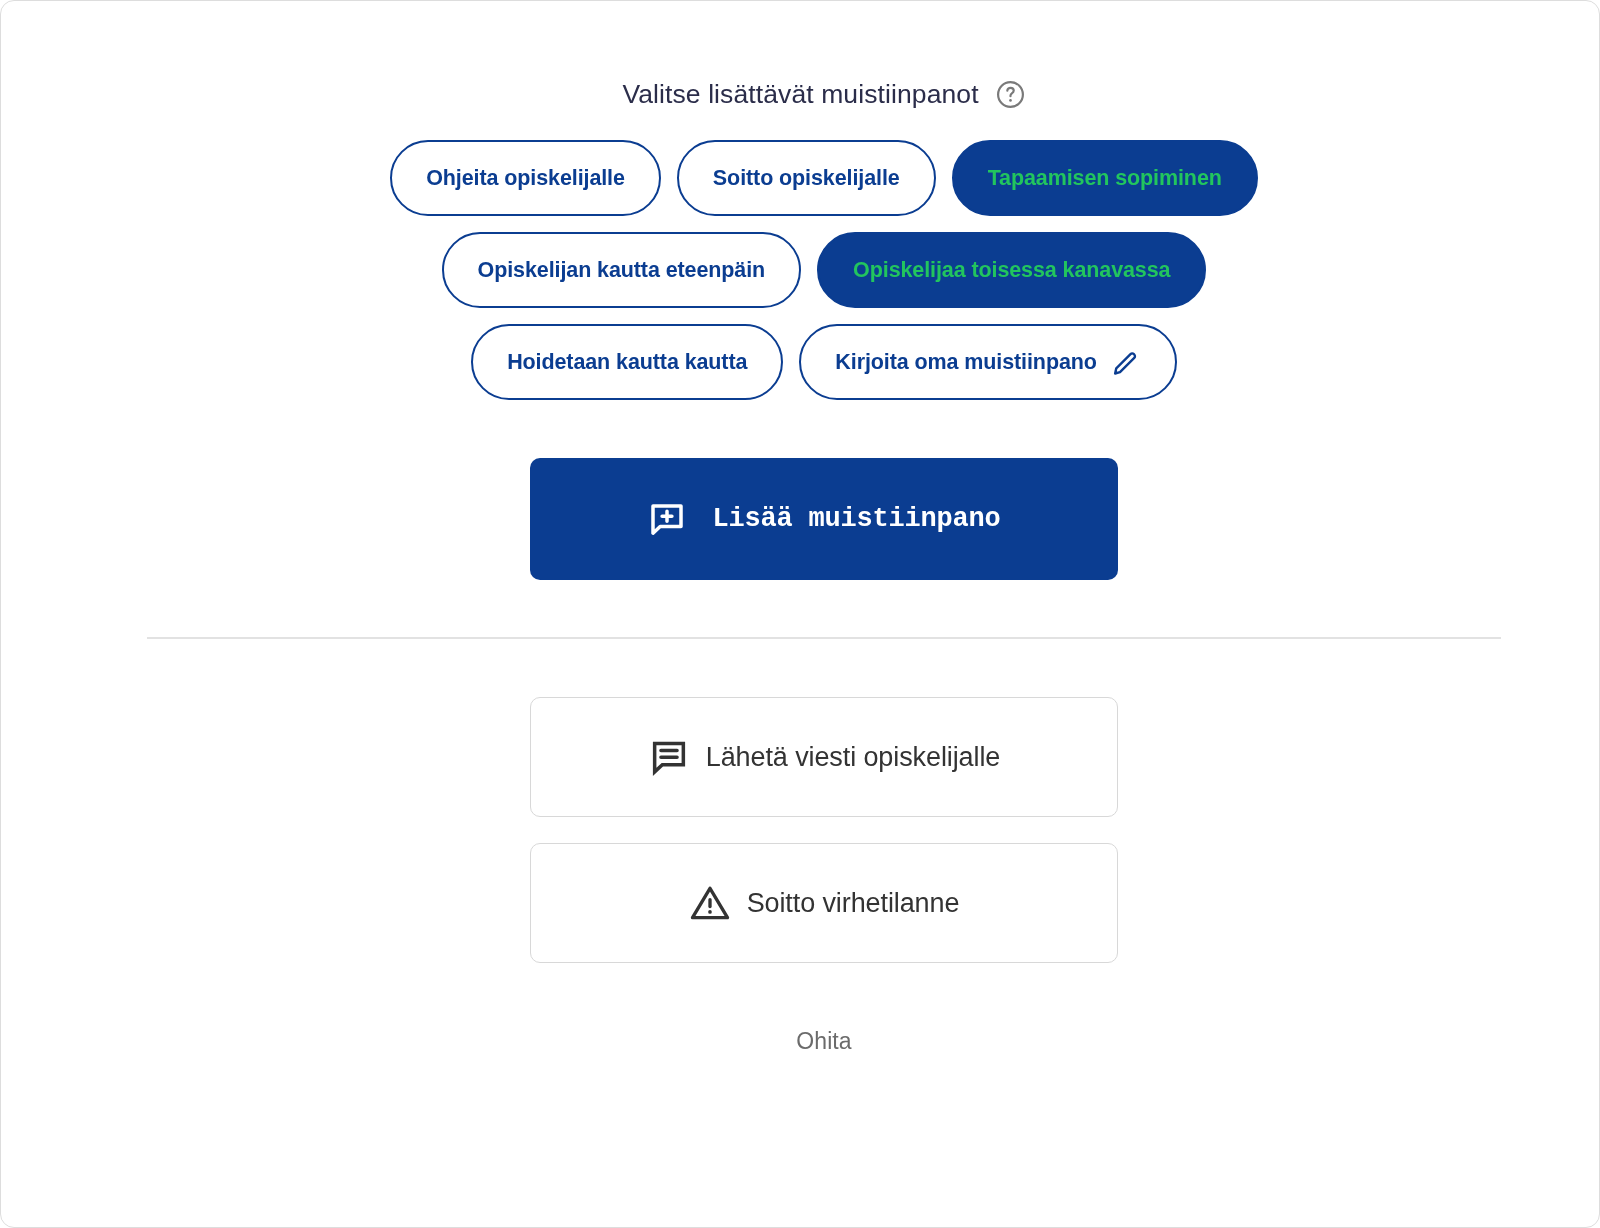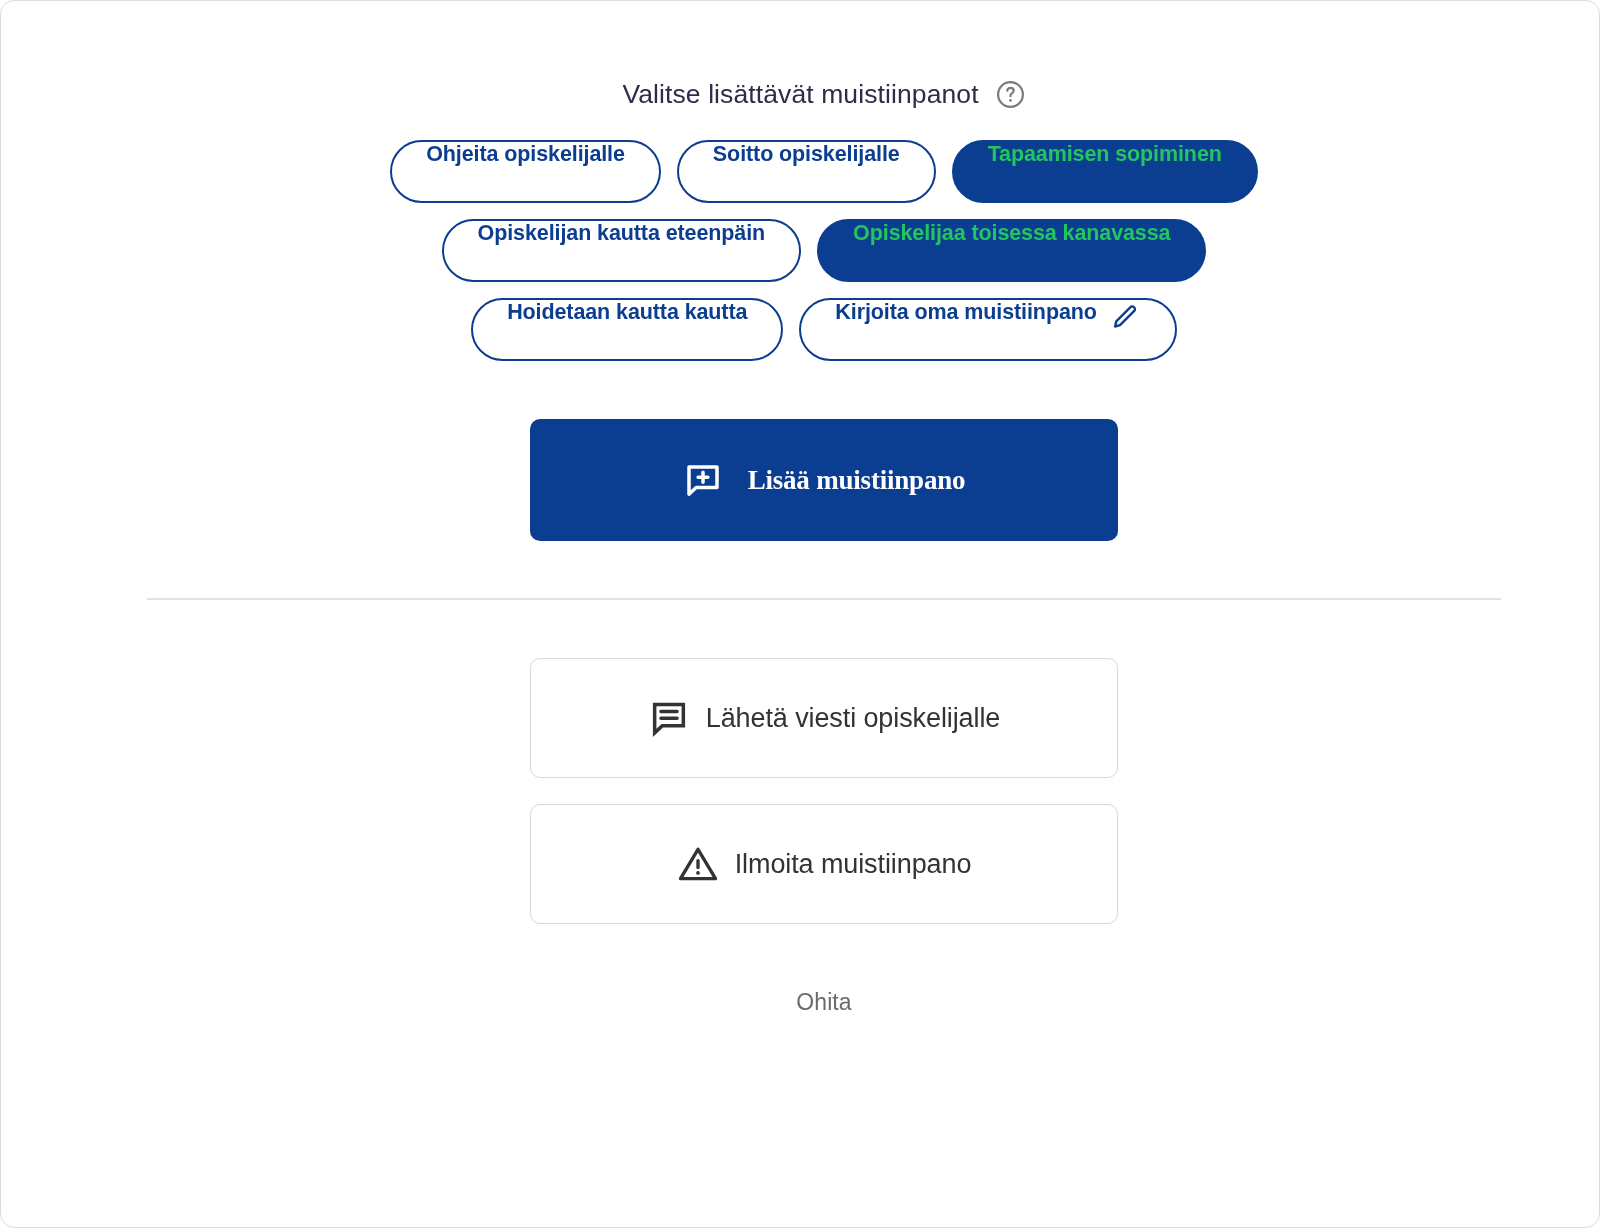--- a/index.html
+++ b/index.html
@@ -56,23 +56,24 @@
     gap: 16px;
   }
   .chip-row {
     display: flex;
     justify-content: center;
     align-items: center;
     gap: 16px;
   }
   .chip {
     display: inline-flex;
+    align-items: center;
     justify-content: center;
     gap: 14px;
-    height: 63px;
+    height: 76px;
     padding: 0 34px;
     border-radius: 999px;
     border: 2px solid #0b3d91;
     background: #ffffff;
     color: #0b3d91;
     font-family: "Liberation Sans", sans-serif;
     font-size: 21.5px;
     font-weight: bold;
     letter-spacing: -0.1px;
     white-space: nowrap;
@@ -101,21 +102,21 @@
     width: 588px;
     height: 122px;
     border: none;
     border-radius: 10px;
     background: #0b3d91;
     color: #ffffff;
     display: inline-flex;
     align-items: center;
     justify-content: center;
     gap: 25px;
-    font-family: Liberation Serif, serif;
+    font-family: Liberation Mono, monospace;
     font-size: 27px;
     font-weight: bold;
     letter-spacing: -0.2px;
     cursor: pointer;
     box-sizing: border-box;
   }
   .primary-btn .add-note-icon {
     width: 40px;
     height: 40px;
     display: block;
@@ -261,21 +262,21 @@
     </button>
 
     <button class="secondary-btn">
       <span>
         <svg class="btn-icon" viewBox="0 0 24 24" fill="none" xmlns="http://www.w3.org/2000/svg" aria-hidden="true">
           <path d="M12 3.6 22 20.4H2L12 3.6z" stroke="#333333" stroke-width="1.9" stroke-linejoin="round"></path>
           <path d="M12 10.1v3.9" stroke="#333333" stroke-width="1.9" stroke-linecap="round"></path>
           <circle cx="12" cy="17.1" r="1.05" fill="#333333"></circle>
         </svg>
       </span>
-      <span>Ilmoita muistiinpano</span>
+      <span>Soitto virhetilanne</span>
     </button>
 
   </div>
 
   <div class="skip-wrap">
     <button class="skip-link">Ohita</button>
   </div>
 
 </div>
 

